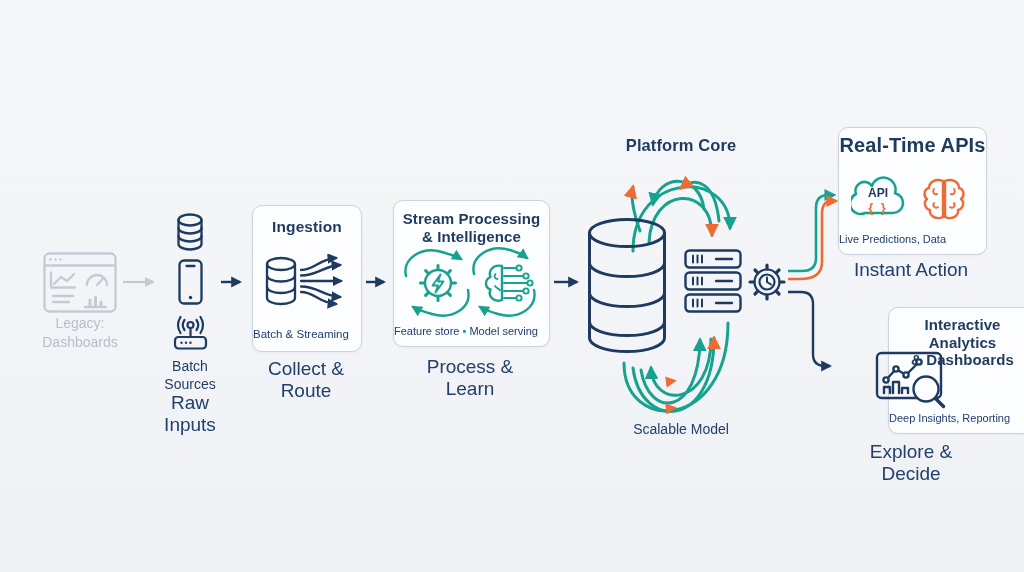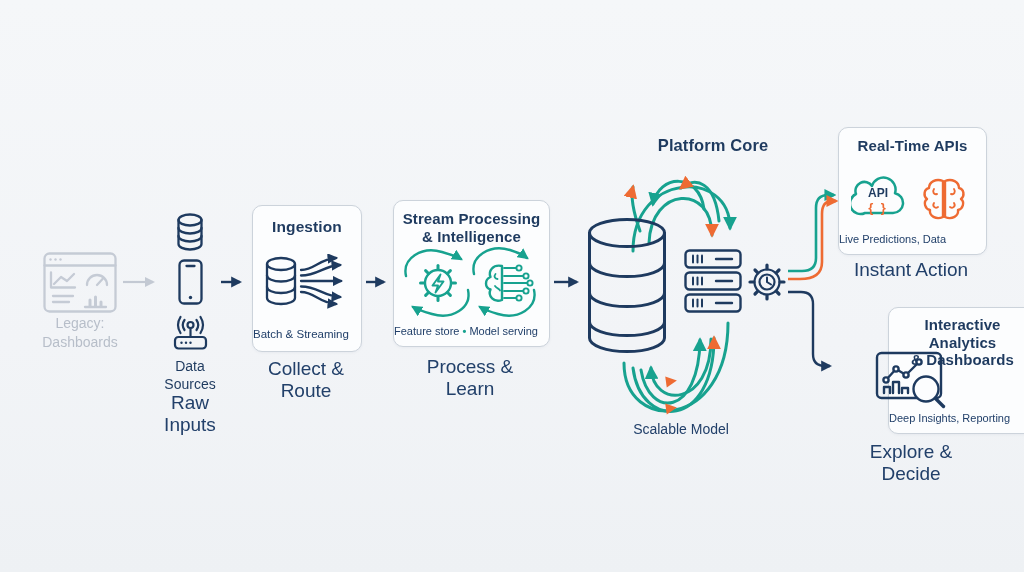--- a/index.html
+++ b/index.html
@@ -114,21 +114,21 @@
     <path d="M12.5 16 Q9 11 12.5 6"></path>
     <path d="M8.5 19 Q3.5 11 8.5 3"></path>
     <path d="M24.5 16 Q28 11 24.5 6"></path>
     <path d="M28.5 19 Q33.5 11 28.5 3"></path>
     <rect x="3" y="23" width="31" height="11.5" rx="3.5"></rect>
     <circle cx="9.5" cy="28.7" r="1.2" fill="#1e3a5f" stroke="none"></circle>
     <circle cx="14" cy="28.7" r="1.2" fill="#1e3a5f" stroke="none"></circle>
     <circle cx="18.5" cy="28.7" r="1.2" fill="#1e3a5f" stroke="none"></circle>
   </svg>
   <div class="abs" style="left:148px;top:357px;width:84px;text-align:center;font-size:14px;font-weight:500;line-height:18px;">
-    <div>Data</div>
+    <div>Batch</div>
     <div>Sources</div>
   </div>
   <div class="sublabel" style="left:145px;top:392px;width:90px;">Raw Inputs</div>
 
   <div class="box" style="left:252px;top:205px;width:108px;height:145px;">
     <div class="title" style="top:12px;font-size:15.5px;">Ingestion</div>
     <div class="caption" style="bottom:11px;">Batch &amp; Streaming</div>
   </div>
   <svg class="abs" style="left:263px;top:254px" width="92" height="58" viewBox="0 0 92 58" fill="none" stroke="#1e3a5f" stroke-width="2.3" stroke-linecap="round">
     <ellipse cx="18" cy="10" rx="14" ry="6"></ellipse>
@@ -190,21 +190,21 @@
           <circle cx="132" cy="37" r="2.6"></circle>
         <path d="M106 45 H125"></path>
           <circle cx="128" cy="45" r="2.6"></circle>
         <path d="M106 52 H118"></path>
           <circle cx="121" cy="52" r="2.6"></circle>
       </g>
     </g>
   </svg>
   <div class="sublabel" style="left:410px;top:356px;width:120px;">Process &amp; Learn</div>
 
-  <div class="title abs" style="left:633px;top:136px;width:160px;font-size:16.5px;">Platform Core</div>
+  <div class="title abs" style="left:601px;top:136px;width:160px;font-size:16.5px;">Platform Core</div>
   <svg class="abs" style="left:586px;top:216px" width="82" height="142" viewBox="0 0 82 142" fill="none" stroke="#1e3a5f" stroke-width="3" stroke-linecap="round">
     <ellipse cx="41" cy="17" rx="37.5" ry="13.5"></ellipse>
     <path d="M3.5 17 V122 A37.5 13.5 0 0 0 78.5 122 V17"></path>
     <path d="M3.5 47 A37.5 13.5 0 0 0 78.5 47"></path>
     <path d="M3.5 77 A37.5 13.5 0 0 0 78.5 77"></path>
     <path d="M3.5 106 A37.5 13.5 0 0 0 78.5 106"></path>
   </svg>
   <svg class="abs" style="left:684px;top:249px" width="60" height="64" viewBox="0 0 60 64" fill="none" stroke="#1e3a5f" stroke-width="2.4" stroke-linecap="round">
     <g>
       <rect x="1.5" y="1.5" width="55" height="17" rx="4"></rect>
@@ -239,21 +239,21 @@
         <path d="M11.8 30.2 L9 33"></path>
       <path d="M8 21 L4 21"></path>
         <path d="M11.8 11.8 L9 9"></path>
       <path d="M21 8 L21 4"></path>
         <path d="M30.2 11.8 L33 9"></path>
     </g>
   </svg>
   <div class="sublabel" style="left:611px;top:421px;width:140px;font-size:14px;">Scalable Model</div>
 
   <div class="box" style="left:838px;top:127px;width:147px;height:126px;">
-    <div class="title" style="top:9px;font-size:15px;line-height:17.5px;">
+    <div class="title" style="top:9px;font-size:20px;line-height:17.5px;">
       <div>Real-Time APIs</div>
     </div>
     <div class="caption" style="bottom:9px;font-size:11px;">Live Predictions, Data</div>
   </div>
   <svg class="abs" style="left:851px;top:176px" width="56" height="44" viewBox="0 0 56 44" fill="none" stroke="#17a28f" stroke-width="2.5" stroke-linecap="round" stroke-linejoin="round">
     <path d="M14 37 H42 A10 10 0 0 0 44 17.2 A12 12 0 0 0 21 10 A9 9 0 0 0 5 18 A9.5 9.5 0 0 0 14 37 Z"></path>
   </svg>
   <div class="apitext" style="left:859px;top:186px;width:38px;font-size:12px;">API</div>
   <div class="braces" style="left:858px;top:200px;width:40px;font-size:13px;">{ }</div>
   <svg class="abs" style="left:922px;top:176px" width="44" height="46" viewBox="0 0 44 46" fill="none" stroke="#ee6b33" stroke-width="2.4" stroke-linecap="round" stroke-linejoin="round">

